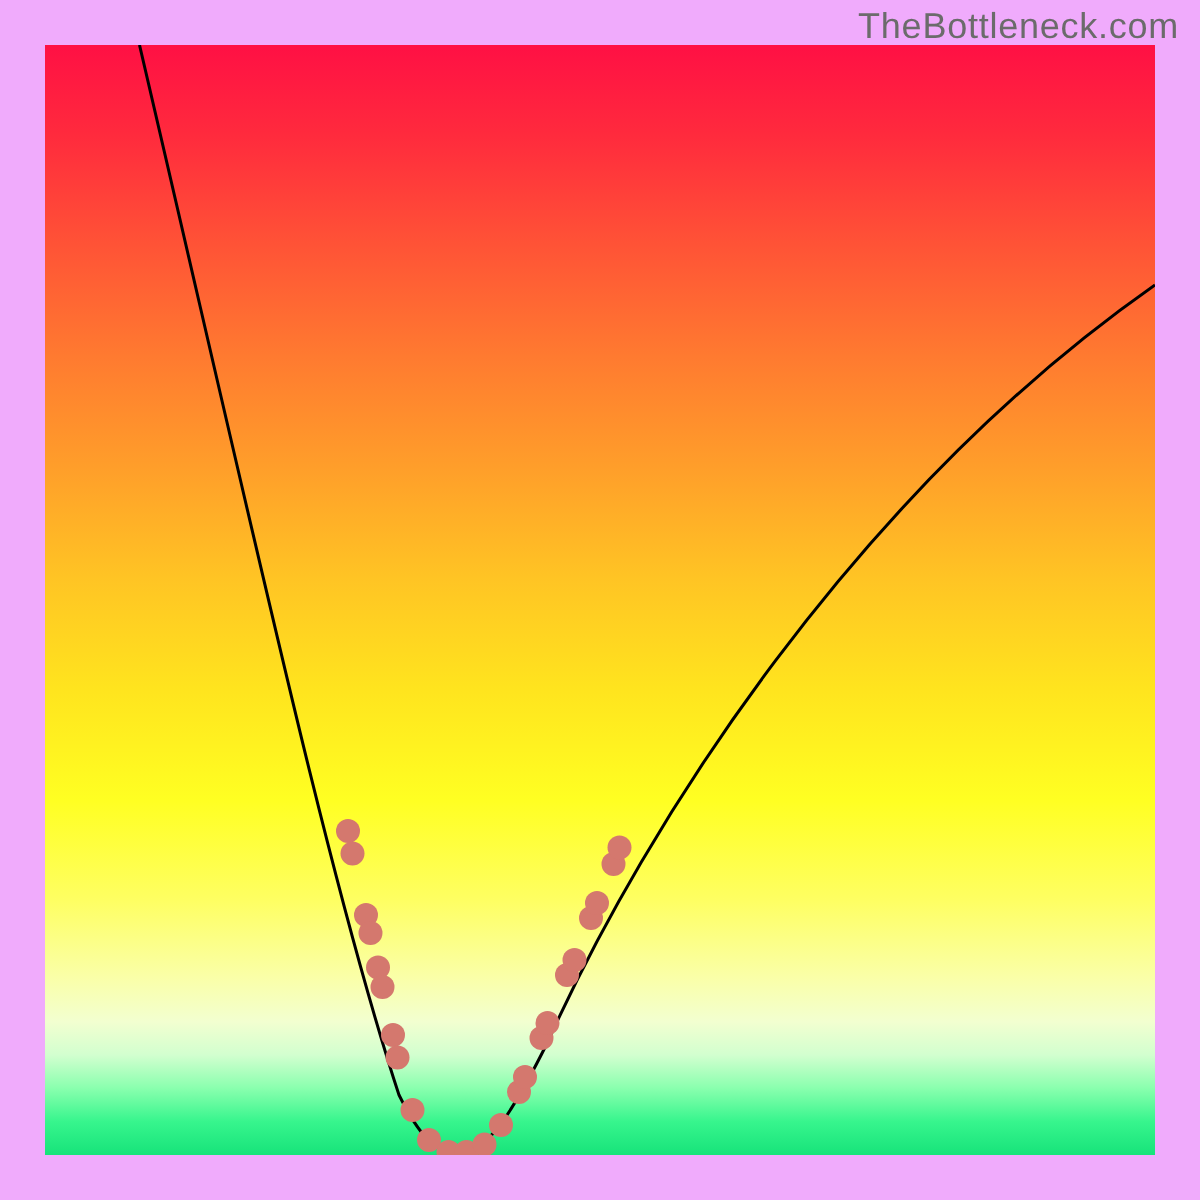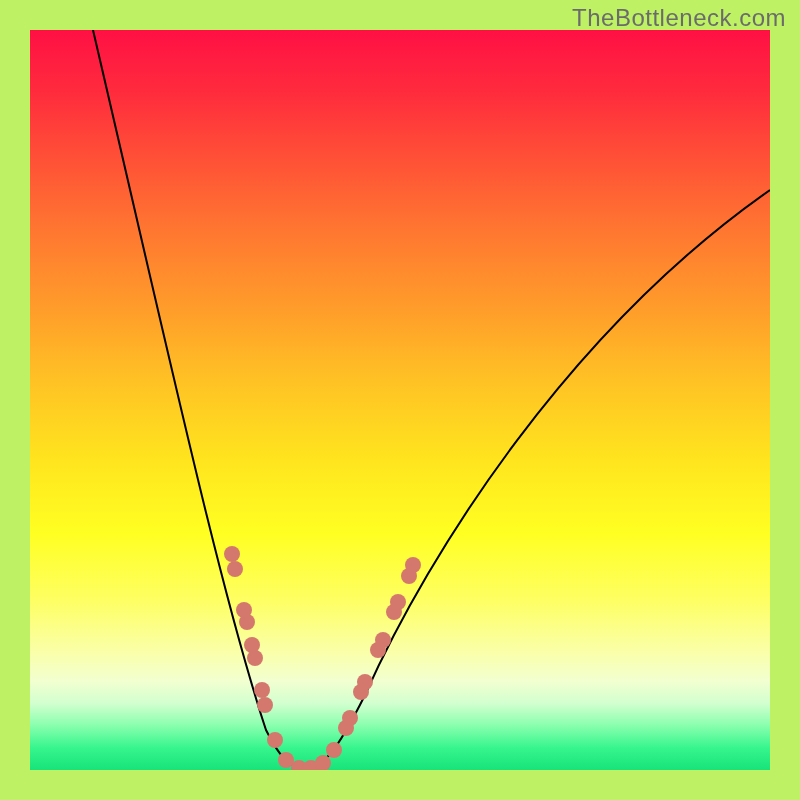--- a/index.html
+++ b/index.html
@@ -8,21 +8,21 @@
     width: 800px;
     height: 800px;
     background: #000;
     overflow: hidden;
     font-family: Arial, Helvetica, sans-serif;
   }
   .frame {
     position: relative;
     width: 800px;
     height: 800px;
-    background: #bef264;
+    background: #f0abfc;
     text-align: center;
   }
   .plot-area {
     position: absolute;
     left: 30px;
     top: 30px;
     width: 740px;
     height: 740px;
     overflow: hidden;
   }

